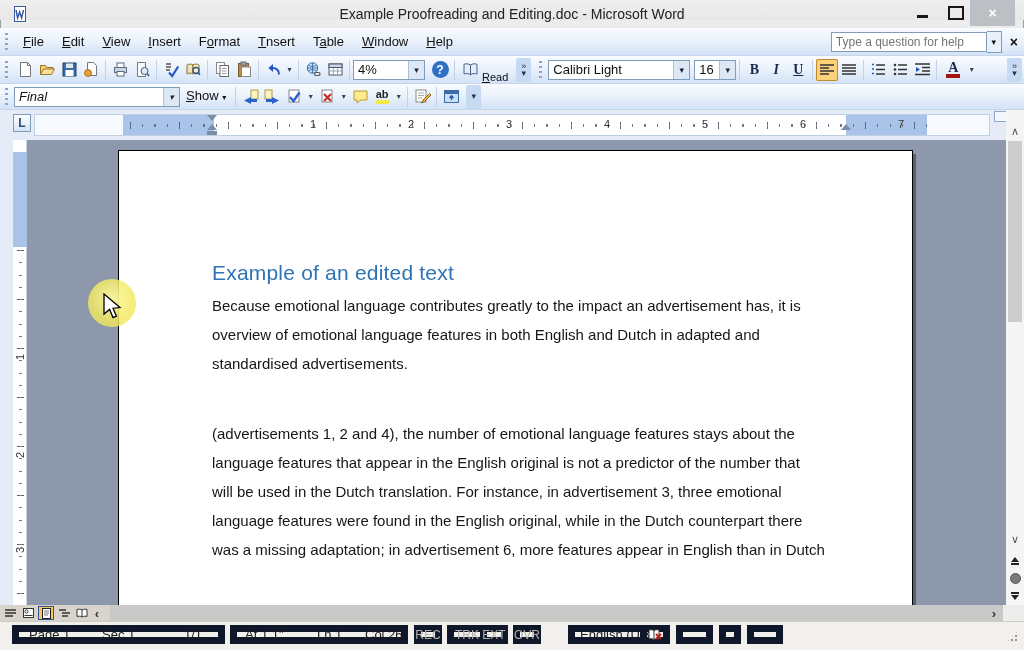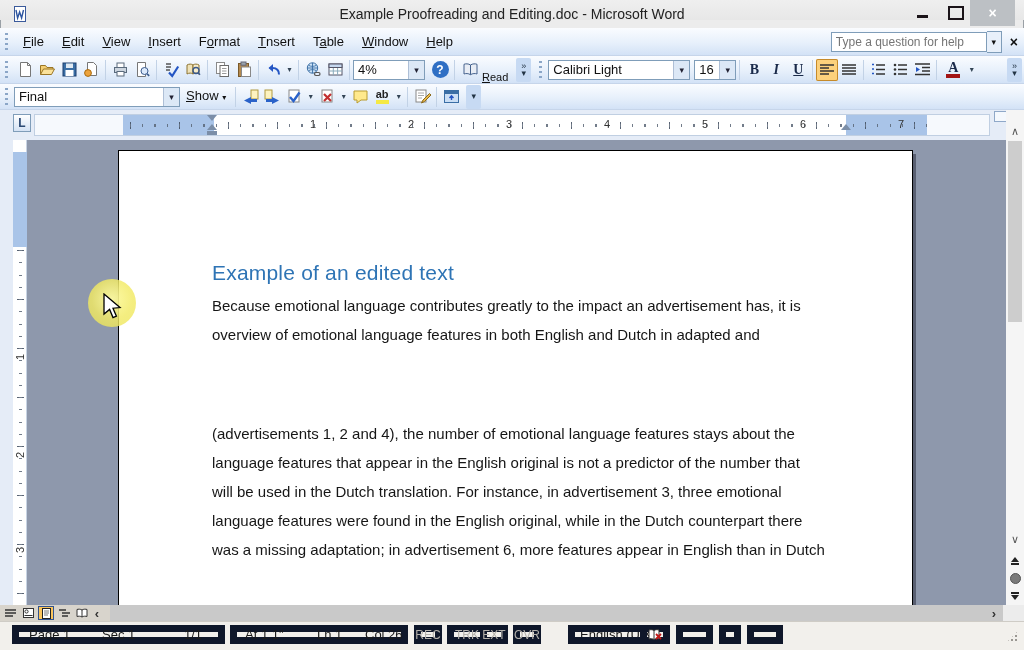--- a/index.html
+++ b/index.html
@@ -329,21 +329,21 @@
         <span>▾</span>
       </span>
     <span class="overflow-chev" style="margin-left:auto;margin-right:2px;">
       <span>»</span>
       <span>▾</span>
     </span>
   </div>
 
   <div id="revbar" class="abs bluebar">
     <span class="draghandle"></span>
-    <span class="combo" style="width:166px;">
+    <span class="combo" style="width:166px;font-style:italic;">
       <span class="cval">Final</span>
       <span class="carr">▾</span>
     </span>
     <span class="menu-item" style="padding:0 6px;">
       <span class="u">S</span><span>how</span>
       <span style="font-size:8px;">▾</span>
     </span>
     <span class="vsep"></span>
     <span class="tbtn">
         <svg width="17" height="15" viewBox="0 0 17 15">
@@ -441,20 +441,21 @@
       <span class="abs vnum" style="top:211px;">1</span>
       <span class="abs vnum" style="top:309px;">2</span>
       <span class="abs vnum" style="top:404px;">3</span>
     </div>
 
     <div id="page" class="abs">
       <div id="doc-heading" class="abs">Example of an edited text</div>
       <div id="para1" class="abs docpara">
         <div class="docline">Because emotional language contributes greatly to the impact an advertisement has, it is</div>
         <div class="docline">overview of emotional language features in both English and Dutch in adapted and</div>
+        <div class="docline">standardised advertisements.</div>
       </div>
       <div id="para2" class="abs docpara">
         <div class="docline">(advertisements 1, 2 and 4), the number of emotional language features stays about the</div>
         <div class="docline">language features that appear in the English original is not a predictor of the number that</div>
         <div class="docline">will be used in the Dutch translation. For instance, in advertisement 3, three emotional</div>
         <div class="docline">language features were found in the English original, while in the Dutch counterpart there</div>
         <div class="docline">was a missing adaptation; in advertisement 6, more features appear in English than in Dutch</div>
       </div>
     </div>
 

